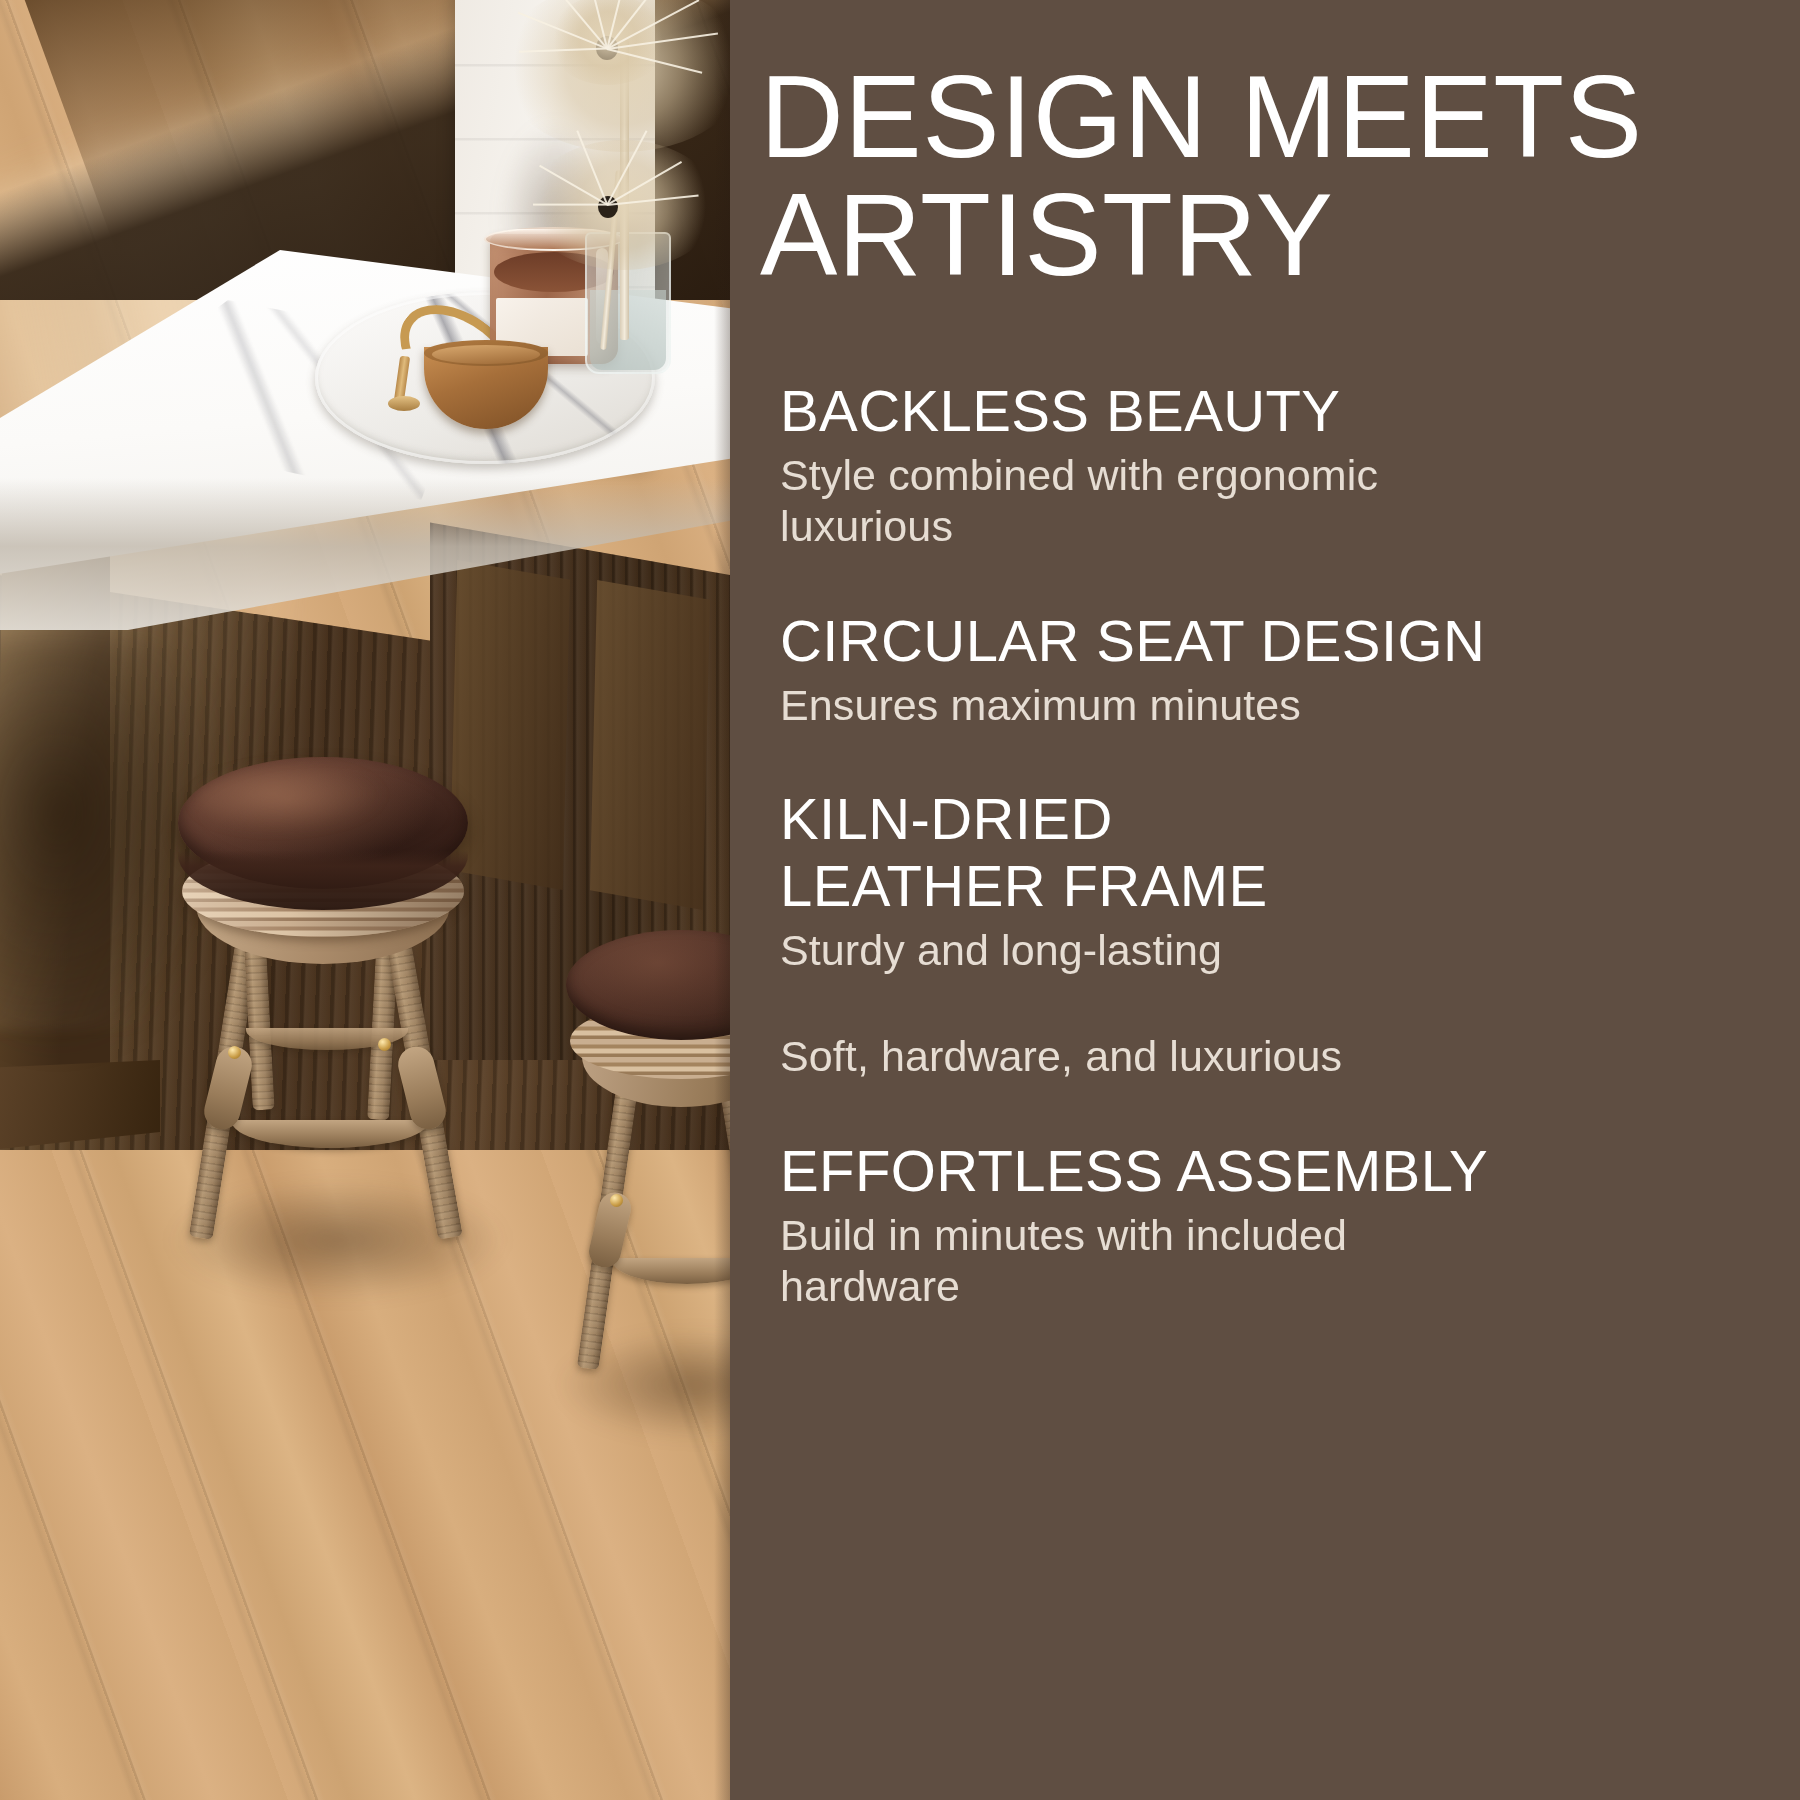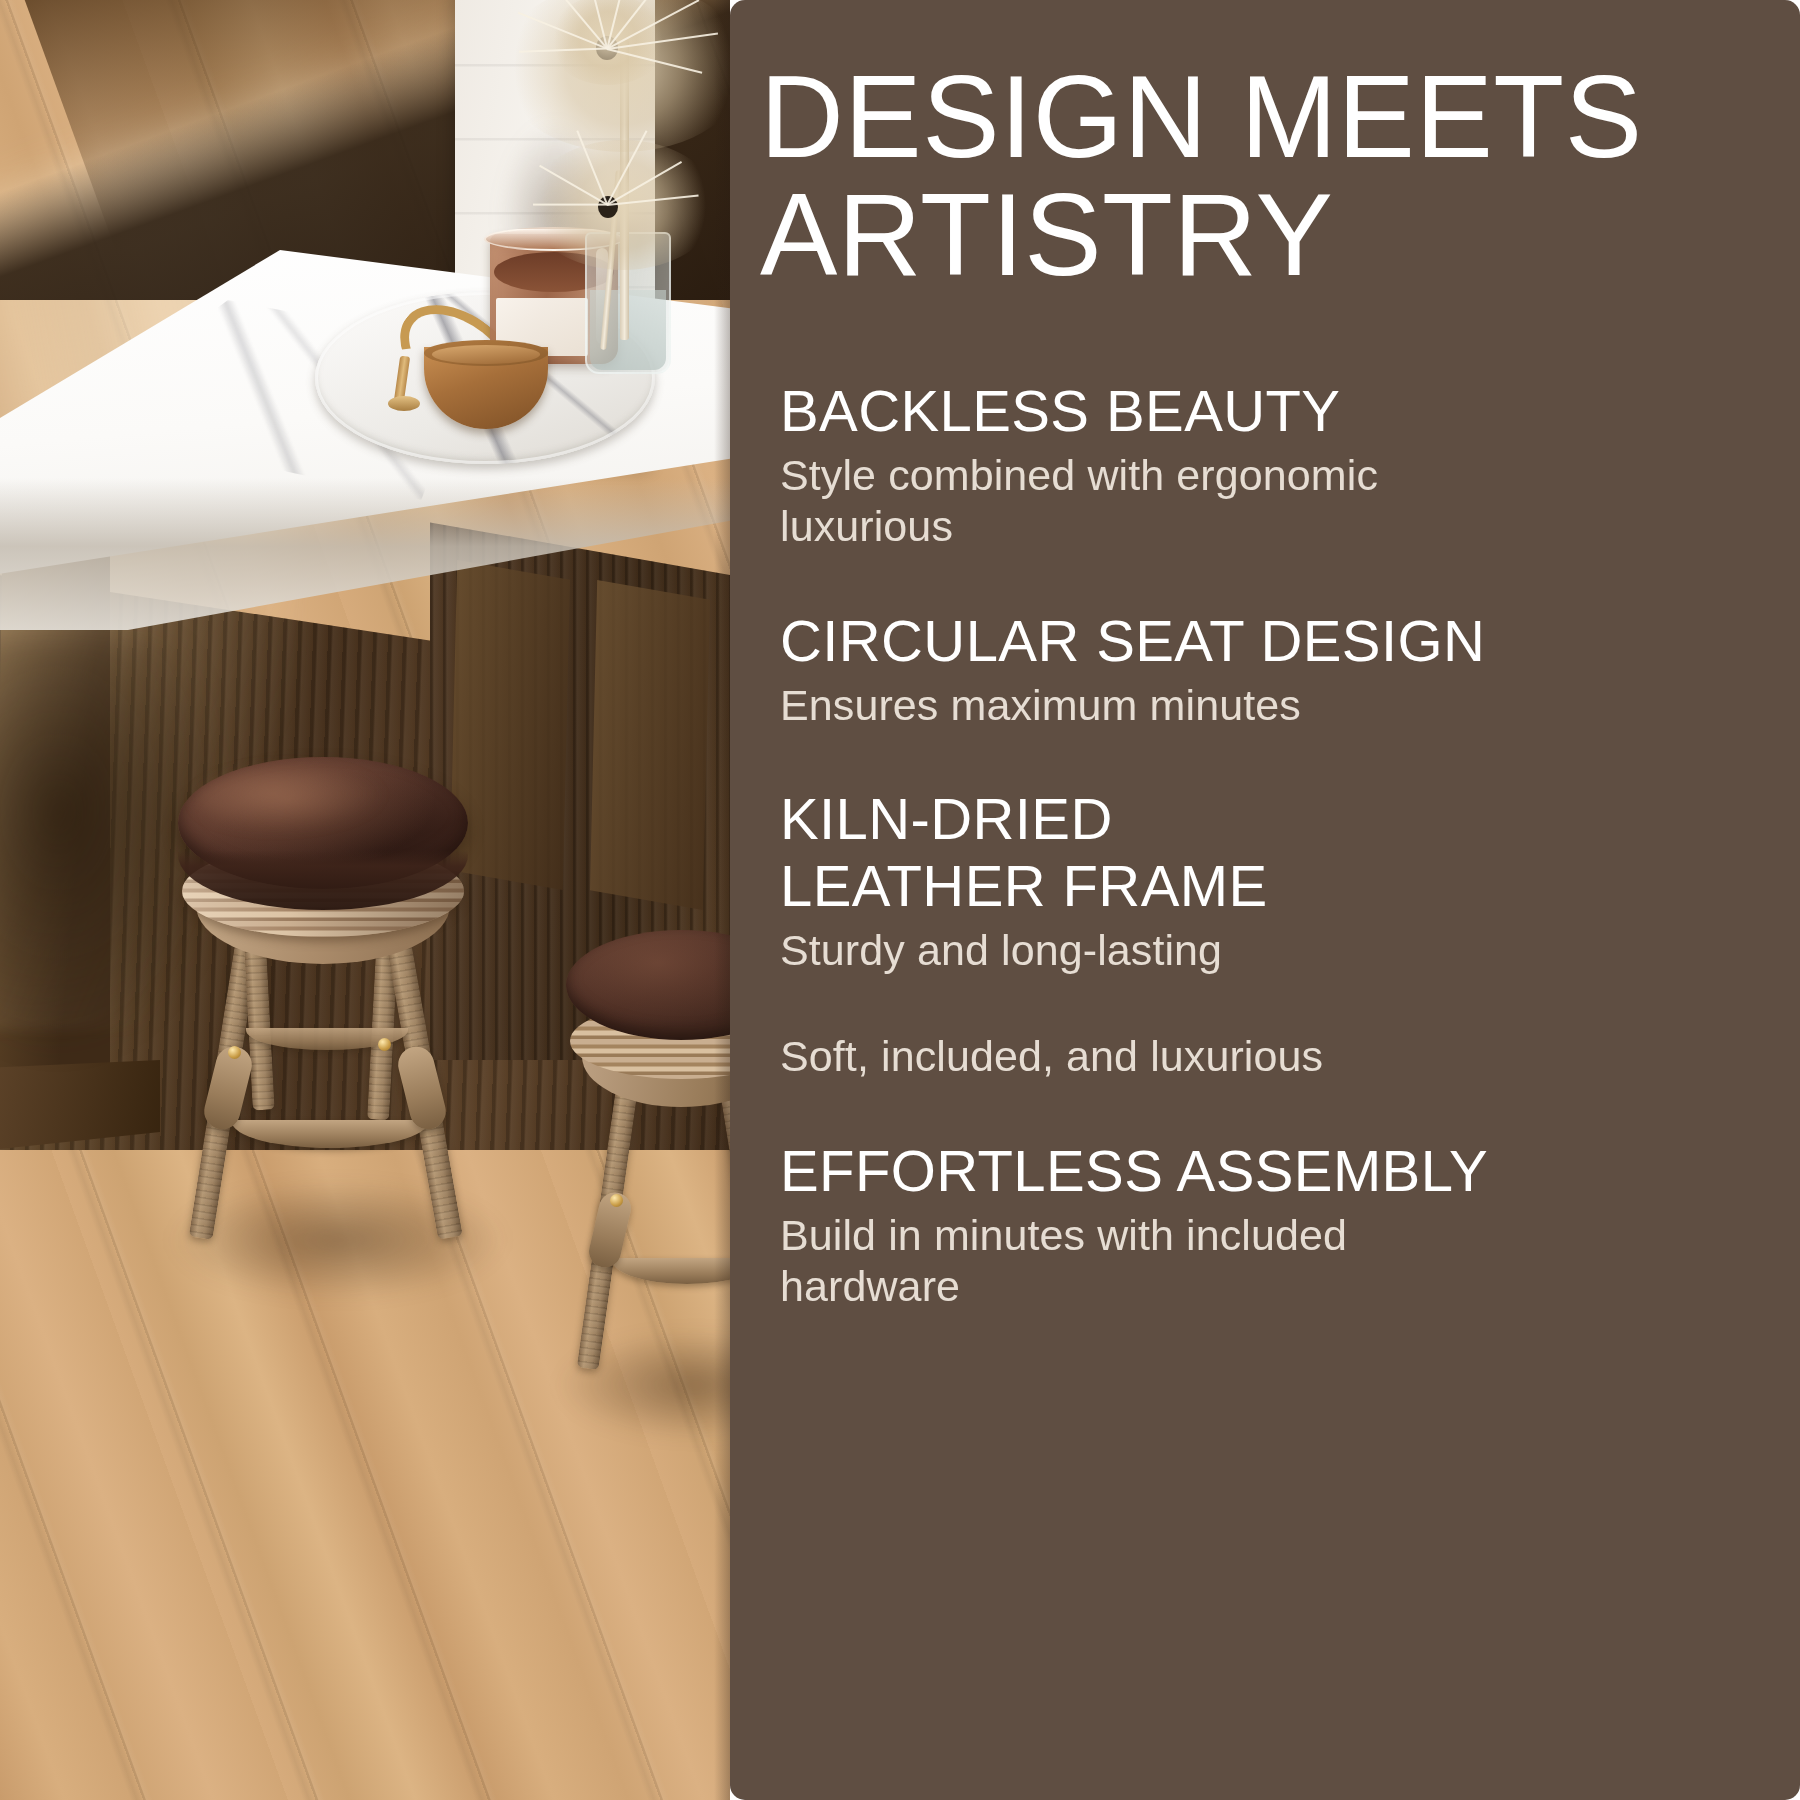--- a/index.html
+++ b/index.html
@@ -328,21 +328,21 @@
     <div class="stretch" style="left:612px;top:1258px;width:150px;height:26px;border-radius:0 0 75px 75px/0 0 24px 24px;"></div>
     <div class="stretch" style="left:594px;top:1192px;width:32px;height:76px;border-radius:16px;transform:rotate(13deg);"></div>
     <div class="brass" style="left:610px;top:1194px;"></div>
     <div class="s2-apron"></div>
     <div class="s2-ring"></div>
     <div class="s2-seat"></div>
 
     <div class="photo-edge"></div>
   </div>
 
-  <div id="panel" style="background: rgb(95, 78, 66); left: 730px; width: 1070px; border-radius: 15px;">
+  <div id="panel" style="background: rgb(95, 78, 66); left: 730px; width: 1070px;">
 
     <div id="title">DESIGN MEETS
 ARTISTRY</div>
 
     <div id="features">
 
       <div class="feat">
         <p class="feat-h">BACKLESS BEAUTY</p>
         <p class="feat-s">Style combined with ergonomic
 luxurious</p>
@@ -353,21 +353,21 @@
         <p class="feat-s">Ensures maximum minutes</p>
       </div>
 
       <div class="feat">
         <p class="feat-h">KILN-DRIED
 LEATHER FRAME</p>
         <p class="feat-s">Sturdy and long-lasting</p>
       </div>
 
       <div class="feat">
-        <p class="feat-s">Soft, included, and luxurious</p>
+        <p class="feat-s">Soft, hardware, and luxurious</p>
       </div>
 
       <div class="feat">
         <p class="feat-h">EFFORTLESS ASSEMBLY</p>
         <p class="feat-s">Build in minutes with included
 hardware</p>
       </div>
 
     </div>
   </div>

